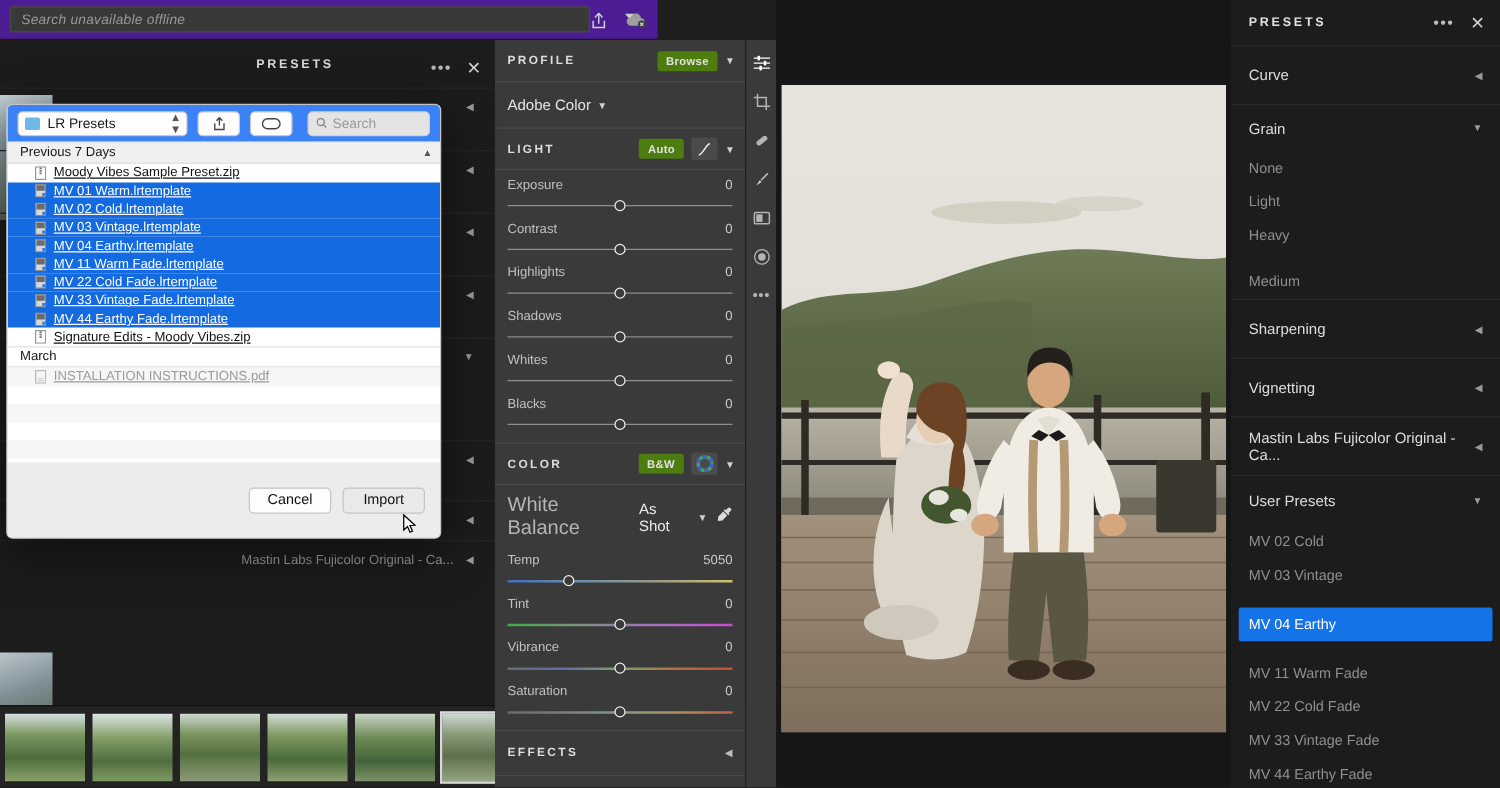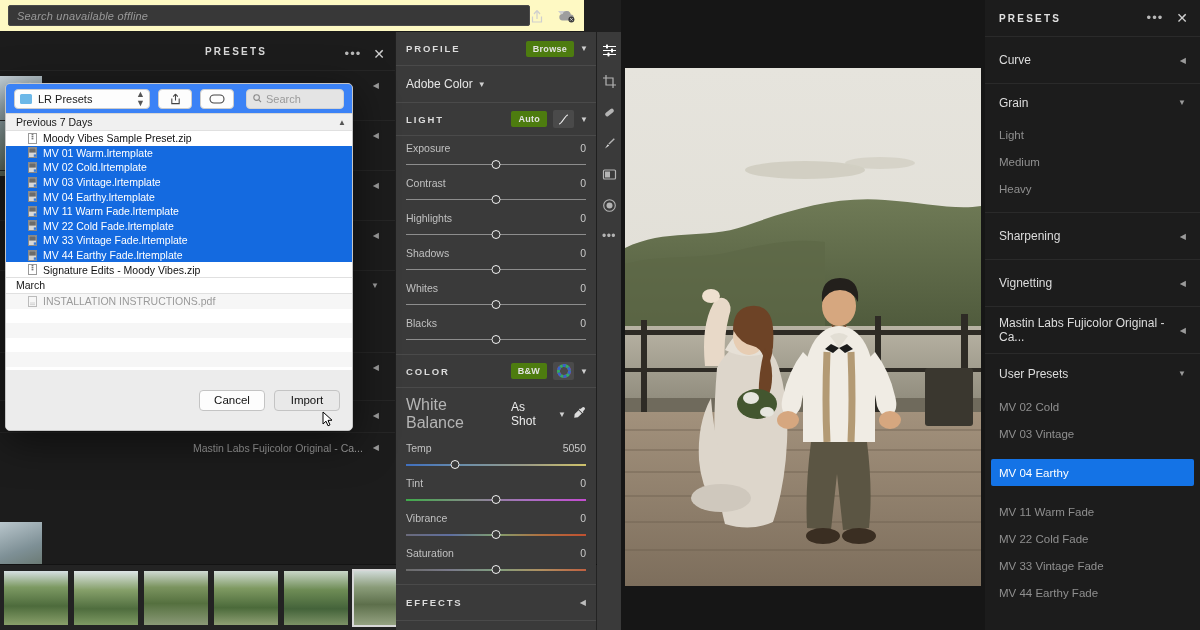--- a/index.html
+++ b/index.html
@@ -6,22 +6,22 @@
   body {
     width:1200px; height:630px; overflow:hidden;
     background:#1f1f1f;
     font-family:"Liberation Sans", sans-serif;
     -webkit-font-smoothing: antialiased;
   }
   .app { position:relative; width:1200px; height:630px; }
 
   
   .topbar {
-    position:absolute; left:0; top:0; width:584px; height:32px;
-    background:#fef9c3; border-bottom:1px solid #191919;
+    position:absolute; left:0; top:0; width:526px; height:32px;
+    background:#4c1d95; border-bottom:1px solid #191919;
     display:flex; align-items:center; padding:0 8px; gap:20px;
   }
   .search-box {
     flex:1; height:21px; background:#383838; border:1px solid #4a4a4a;
     border-radius:2px; display:flex; align-items:center; padding:0 8px;
   }
   .search-box span { font-size:11px; color:#9a9a9a; font-style:italic; letter-spacing:.2px;}
   .icon-btn { width:26px; height:24px; display:flex; align-items:center; justify-content:center; color:#c8c8c8;}
   .topbar-right { position:absolute; right:4px; top:0; height:32px; display:flex; align-items:center; gap:4px;}
 
@@ -183,21 +183,21 @@
   }
   .dlg-search span { font-size:11px; color:#9a9a9a;}
   .dlg-list { background:#ffffff; height:256px; overflow:hidden; }
   .grp-head {
     height:17px; background:#f0f0f0; border-bottom:1px solid #e0e0e0;
     display:flex; align-items:center; justify-content:space-between;
     padding:0 6px 0 10px; font-size:10.5px; color:#161616;
   }
   .frow {
     height:14.6px; display:flex; align-items:center; gap:6px; padding-left:22px;
-    font-size:10.5px; color:#111;
+    font-size:10.5px; color:#111;text-decoration:underline;
   }
   .frow.alt { background:#f6f6f6;}
   .frow.sel { background:#146ae0; color:#ffffff;}
   .fic { width:9px; height:11px; flex:0 0 auto;}
   .dlg-foot {
     height:60px; display:flex; align-items:center; justify-content:flex-end;
     padding:0 12px; gap:9px; background:#ececec;
   }
   .mac-btn {
     min-width:66px; height:21px; background:#fdfdfd; border:1px solid #c4c4c4;
@@ -601,27 +601,30 @@
     <div class="rp-row">
       <span class="rp-group-title">Curve</span>
       <span class="rp-arr">◀</span>
     </div>
 
     <div class="rp-row" style="height:38px">
       <span class="rp-group-title">Grain</span>
       <span class="rp-arr">▼</span>
     </div>
     <div class="rp-item">
+        <span>None</span>
+      </div>
+    <div class="rp-item">
         <span>Light</span>
+      </div>
+    <div class="rp-item" style="margin-bottom:10px">
+        <span>Heavy</span>
       </div>
     <div class="rp-item">
         <span>Medium</span>
-      </div>
-    <div class="rp-item" style="margin-bottom:10px">
-        <span>Heavy</span>
       </div>
 
     <div class="rp-row">
       <span class="rp-group-title">Sharpening</span>
       <span class="rp-arr">◀</span>
     </div>
     <div class="rp-row">
       <span class="rp-group-title">Vignetting</span>
       <span class="rp-arr">◀</span>
     </div>

